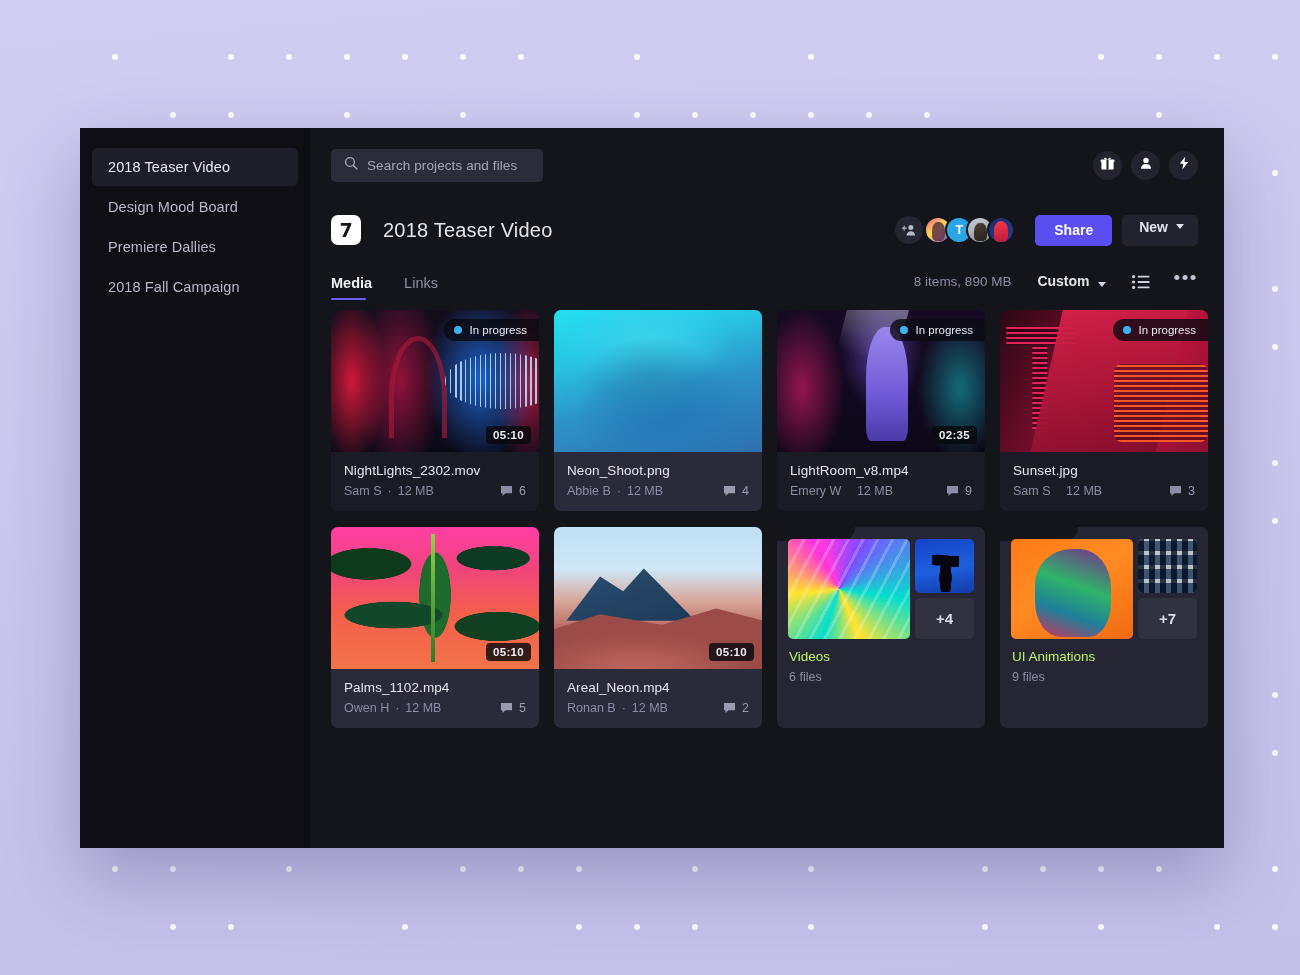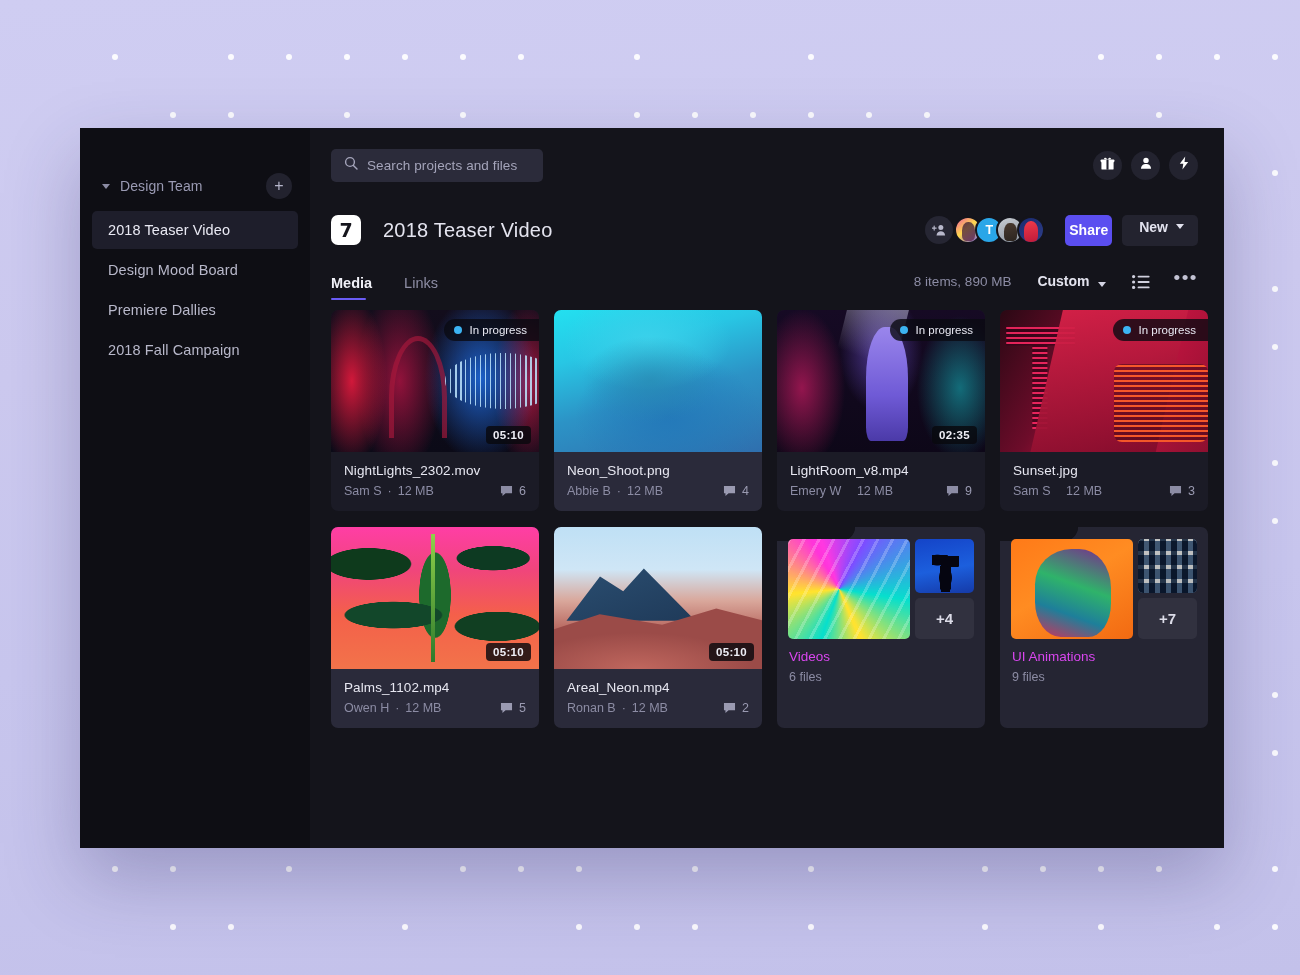--- a/index.html
+++ b/index.html
@@ -133,21 +133,21 @@
     width: 28px; height: 28px; border-radius: 50%;
     margin-left: -7px; border: 2px solid #14141b;
     overflow: hidden; position: relative;
     display: flex; align-items: center; justify-content: center;
     color: #fff; font-size: 12.5px; font-weight: bold;
     cursor: pointer; flex: 0 0 auto;
   }
   .av:first-of-type { margin-left: 0; }
 
   .btn-share {
-    height: 31px; padding: 0 4px; border-radius: 5px;
+    height: 31px; padding: 0 19px; border-radius: 5px;
     background: #5b4ef0; color: #fff;
     font-size: 14px; font-weight: bold;
     display: flex; align-items: center; margin-left: 20px;
     cursor: pointer;
   }
   .btn-new {
     height: 31px; padding: 0 14px 6px 17px; border-radius: 5px;
     background: #23232f; color: #e2e2ee;
     font-size: 14px; font-weight: bold;
     display: flex; align-items: center; gap: 8px; margin-left: 10px;
@@ -236,21 +236,21 @@
   .fmain { width: 122px; height: 100px; border-radius: 5px; overflow: hidden; position: relative; }
   .fside { width: 59px; display: flex; flex-direction: column; gap: 5px; }
   .fsmall { height: 54px; border-radius: 5px; overflow: hidden; position: relative; }
   .fmore {
     height: 41px; border-radius: 5px;
     background: #31313f; color: #dcdce8;
     display: flex; align-items: center; justify-content: center;
     font-size: 15px; font-weight: bold;
   }
   .fbody { padding: 10px 13px 13px 12px; }
-  .fname { font-size: 13.5px; color: #d946ef; }
+  .fname { font-size: 13.5px; color: #bef264; }
   .fcount { font-size: 12.5px; color: #8c8ca4; margin-top: 6px; }
 
   
   .art { position: absolute; inset: 0; }
 
   
   .art-night { background:
       radial-gradient(ellipse 50px 120px at 10% 50%, rgba(220,25,60,.95), transparent 70%),
       radial-gradient(ellipse 60px 130px at 33% 50%, rgba(190,20,70,.75), transparent 72%),
       radial-gradient(ellipse 80px 120px at 72% 48%, rgba(30,110,230,.85), transparent 70%),
@@ -413,25 +413,20 @@
     <div class="bgdot" style="left: 1098px; top: 924px;"></div>
     <div class="bgdot" style="left: 1214px; top: 924px;"></div>
     <div class="bgdot" style="left: 1272px; top: 924px;"></div>
   </div>
 
 <div class="window">
 
   <div class="sidebar">
 
 
-    <div class="team-row">
-      <span class="team-caret"></span>
-      <span class="team-name">Design Team</span>
-      <span class="team-add">+</span>
-    </div>
 
     <div class="proj-list">
       <div class="proj-item active">2018 Teaser Video</div>
       <div class="proj-item">Design Mood Board</div>
       <div class="proj-item">Premiere Dallies</div>
       <div class="proj-item">2018 Fall Campaign</div>
     </div>
   </div>
 
   <div class="main">

